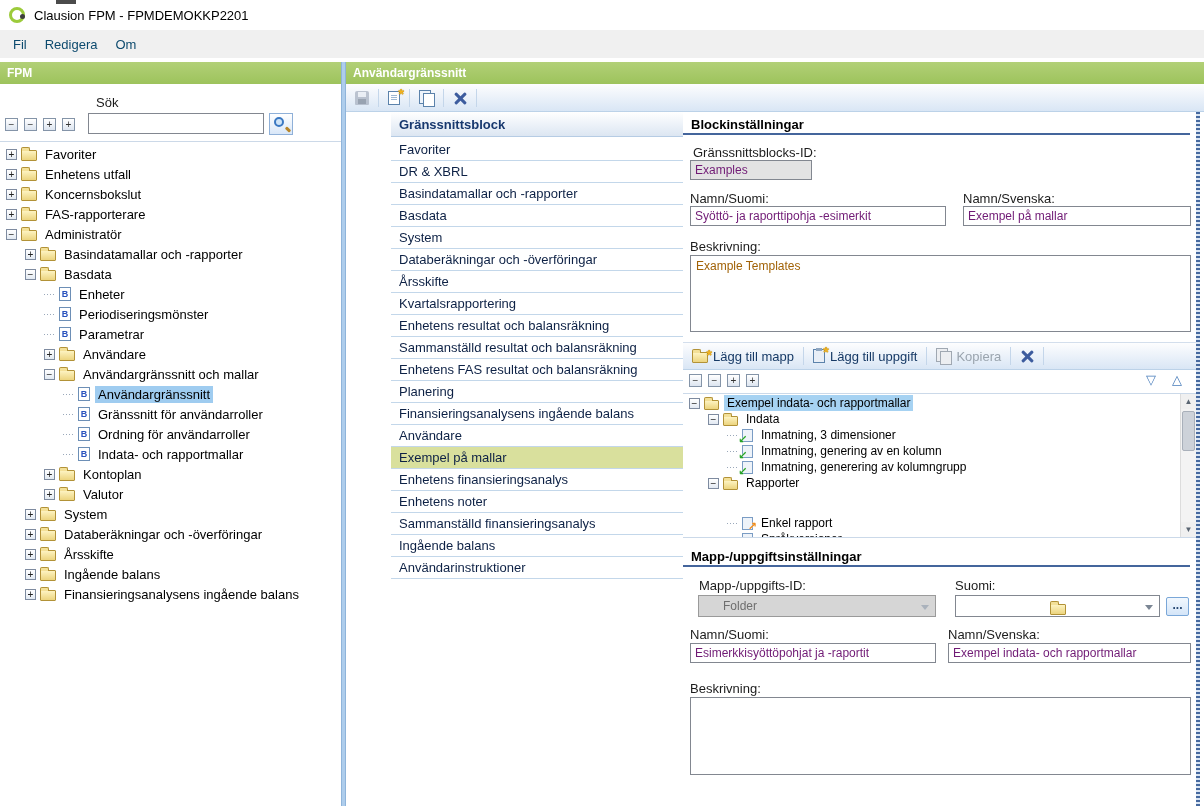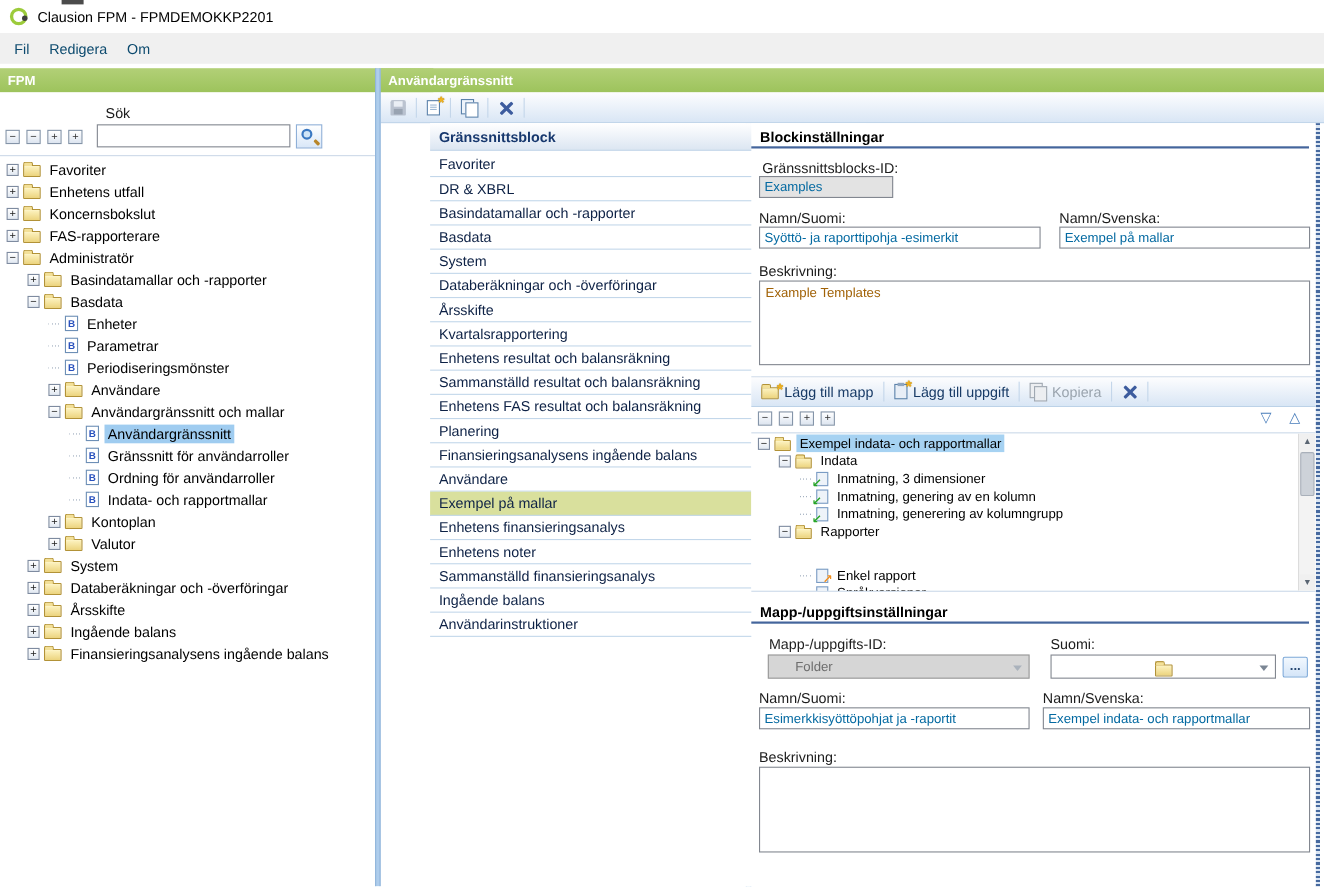--- a/index.html
+++ b/index.html
@@ -126,21 +126,21 @@
   .list-row { height:22px; border-bottom:1px solid #c3d7ea; display:flex; align-items:center;
               padding-left:8px; font-size:13px; color:#0d2145; white-space:nowrap; }
   .list-row.sel { background:#d9e09d; }
 
   
   .right-panel { position:absolute; left:683px; top:112px; width:513px; bottom:0; background:#fff; }
   .sec-title { position:absolute; font-weight:bold; font-size:13px; color:#000; }
   .sec-rule { position:absolute; left:0; width:507px; height:2px; background:#44659c; }
   .fld-label { position:absolute; font-size:13px; color:#1c1c1c; white-space:nowrap; }
   .inp { position:absolute; border:1px solid #828790; height:20px; font-size:12px; padding:2px 4px;
-         font-family:"Liberation Sans","DejaVu Sans",sans-serif; color:#0369a1; background:#fff; }
+         font-family:"Liberation Sans","DejaVu Sans",sans-serif; color:#701a75; background:#fff; }
   .inp.disabled { background:#e3e3e3; }
   .ta { position:absolute; border:1px solid #828790; font-size:12px; padding:3px 5px; resize:none;
         font-family:"Liberation Sans","DejaVu Sans",sans-serif; color:#a16207; background:#fff; }
   .task-toolbar { position:absolute; left:0; top:230px; width:513px; height:28px;
                   background:linear-gradient(#fdfdfe,#d9e6f5); border-top:1px solid #d3deec;
                   border-bottom:1px solid #bcd2e8; display:flex; align-items:center; padding-left:7px; gap:7px; }
   .tree-ctrl { position:absolute; left:0; top:260px; width:513px; height:20px; }
   .tree-ctrl .tree-btns2 { position:absolute; left:6px; top:2px; display:flex; gap:6px; }
   .task-tree { position:absolute; left:0; top:281px; width:513px; height:145px; background:#fff;
                border-top:1px solid #cbd9e9; border-bottom:1px solid #cbd9e9; overflow:hidden; }
@@ -262,26 +262,26 @@
           <span class="tree-label">Basdata</span>
         </div>
         <div class="tree-row" style="padding-left: 44px;">
           <span class="toggle-empty"></span>
           <span class="icon icon-doc"></span>
           <span class="tree-label">Enheter</span>
         </div>
         <div class="tree-row" style="padding-left: 44px;">
           <span class="toggle-empty"></span>
           <span class="icon icon-doc"></span>
+          <span class="tree-label">Periodiseringsmönster</span>
+        </div>
+        <div class="tree-row" style="padding-left: 44px;">
+          <span class="toggle-empty"></span>
+          <span class="icon icon-doc"></span>
           <span class="tree-label">Parametrar</span>
-        </div>
-        <div class="tree-row" style="padding-left: 44px;">
-          <span class="toggle-empty"></span>
-          <span class="icon icon-doc"></span>
-          <span class="tree-label">Periodiseringsmönster</span>
         </div>
         <div class="tree-row" style="padding-left: 44px;">
           <span class="toggle">+</span>
           <span class="icon icon-folder"></span>
           <span class="tree-label">Användare</span>
         </div>
         <div class="tree-row" style="padding-left: 44px;">
           <span class="toggle">−</span>
           <span class="icon icon-folder"></span>
           <span class="tree-label">Användargränssnitt och mallar</span>

